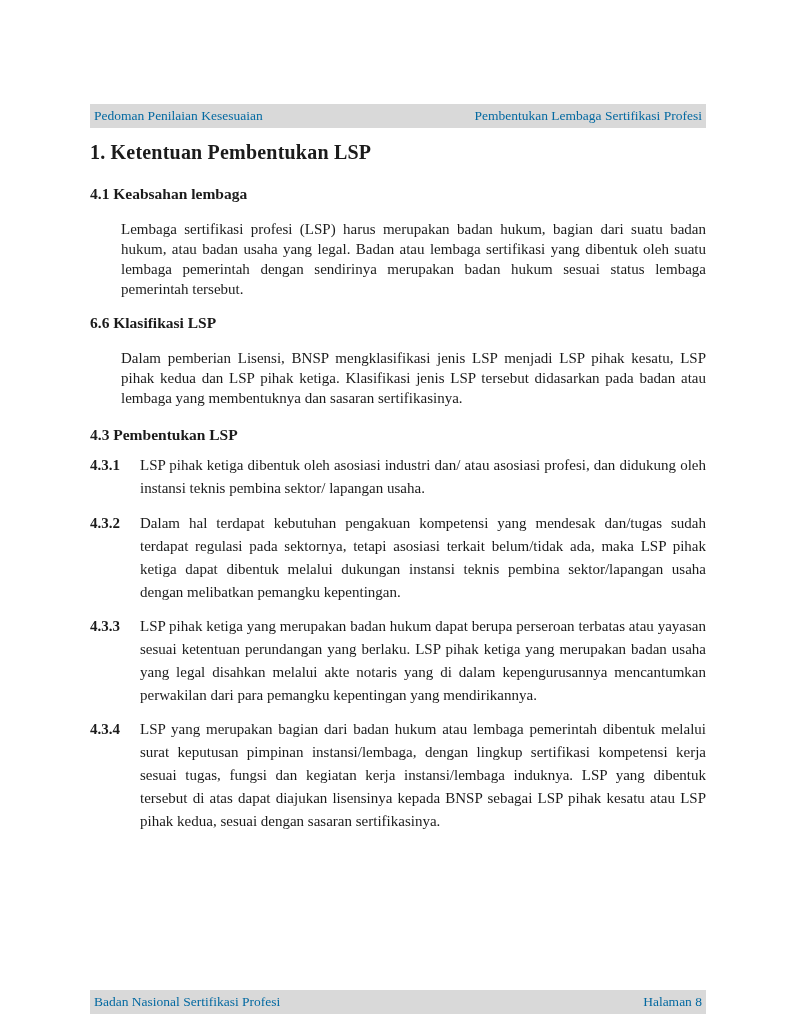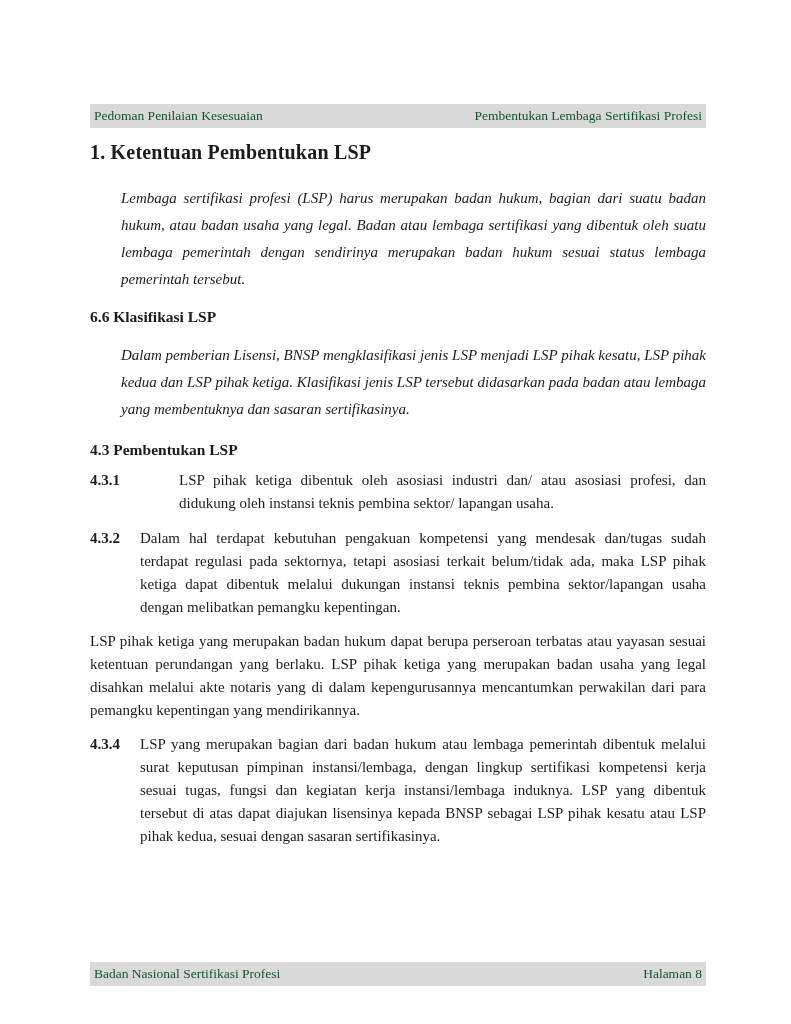--- a/index.html
+++ b/index.html
@@ -21,98 +21,99 @@
     left: 90px;
     width: 616px;
     height: 24px;
     background: #d9d9d9;
     display: flex;
     justify-content: space-between;
     align-items: center;
     box-sizing: border-box;
     padding: 0 4px 0 4px;
     font-size: 13.5px;
-    color: #14532d;
+    color: #0369a1;
   }
   .band.header { top: 104px; }
-  .band.footer { top: 962px; }
+  .band.footer { top: 990px; }
   .content {
     position: absolute;
     top: 141px;
     left: 90px;
     width: 616px;
   }
   .doc-title {
     font-size: 20px;
     font-weight: bold;
     margin: 0 0 21px 0;
     letter-spacing: 0.2px;
   }
   .section-heading {
     font-size: 15.5px;
     font-weight: bold;
     margin: 0 0 7px 0;
   }
   .body-para {
     margin: 16px 0 15px 31px;
     font-size: 15px;
-    line-height: 27px;
+    line-height: 20px;
     text-align: justify;
-    font-style: italic;
   }
   .sec-gap { margin-bottom: 18px; }
   .h43 { margin-bottom: 10px; }
   .numbered-item {
     display: flex;
     font-size: 15px;
     line-height: 23px;
     margin: 0 0 11px 0;
   }
   .numbered-item .num {
     flex: 0 0 50px;
     font-weight: bold;
   }
   .numbered-item .itext {
     flex: 1;
     text-align: justify;
   }
-  .first-item { margin-bottom: 12px; gap: 39px; }
+  .first-item { margin-bottom: 12px; }
 </style>
 </head>
 <body>
 
 <div class="page">
 
   <div class="band header">
     <span>Pedoman Penilaian Kesesuaian</span>
     <span>Pembentukan Lembaga Sertifikasi Profesi</span>
   </div>
 
   <div class="content">
 
     <h1 class="doc-title">1. Ketentuan Pembentukan LSP</h1>
 
+    <h2 class="section-heading">4.1 Keabsahan lembaga</h2>
     <p class="body-para">Lembaga sertifikasi profesi (LSP) harus merupakan badan hukum, bagian dari suatu badan hukum, atau badan usaha yang legal.  Badan atau lembaga sertifikasi yang dibentuk oleh suatu lembaga pemerintah dengan sendirinya merupakan badan hukum sesuai status lembaga pemerintah tersebut.</p>
 
     <h2 class="section-heading">6.6 Klasifikasi LSP</h2>
     <p class="body-para sec-gap">Dalam pemberian Lisensi, BNSP mengklasifikasi jenis LSP menjadi LSP pihak kesatu, LSP pihak kedua dan LSP pihak ketiga.  Klasifikasi jenis LSP tersebut didasarkan pada badan atau lembaga yang membentuknya dan sasaran sertifikasinya.</p>
 
     <h2 class="section-heading h43">4.3 Pembentukan LSP</h2>
 
     <div class="numbered-item first-item">
       <span class="num">4.3.1</span>
       <span class="itext">LSP pihak ketiga dibentuk oleh asosiasi industri dan/ atau asosiasi profesi, dan didukung oleh instansi teknis pembina sektor/ lapangan usaha.</span>
     </div>
 
     <div class="numbered-item">
       <span class="num">4.3.2</span>
       <span class="itext">Dalam hal  terdapat kebutuhan pengakuan kompetensi yang mendesak dan/tugas sudah terdapat regulasi pada sektornya, tetapi  asosiasi terkait belum/tidak ada,  maka LSP pihak ketiga dapat dibentuk melalui dukungan instansi teknis pembina sektor/lapangan usaha dengan melibatkan pemangku kepentingan.</span>
     </div>
 
     <div class="numbered-item">
+      <span class="num">4.3.3</span>
       <span class="itext">LSP pihak ketiga yang merupakan badan hukum dapat berupa perseroan terbatas atau yayasan sesuai ketentuan perundangan yang berlaku. LSP pihak ketiga yang merupakan badan usaha yang legal disahkan melalui akte notaris yang di dalam kepengurusannya mencantumkan perwakilan dari para pemangku kepentingan yang mendirikannya.</span>
     </div>
 
     <div class="numbered-item">
       <span class="num">4.3.4</span>
       <span class="itext">LSP yang  merupakan bagian dari badan hukum atau lembaga pemerintah dibentuk melalui surat keputusan pimpinan instansi/lembaga, dengan lingkup sertifikasi kompetensi kerja sesuai tugas, fungsi dan kegiatan kerja instansi/lembaga induknya.  LSP yang dibentuk tersebut di atas dapat diajukan lisensinya kepada BNSP  sebagai LSP pihak kesatu atau LSP pihak kedua, sesuai dengan sasaran sertifikasinya.</span>
     </div>
 
   </div>
 

